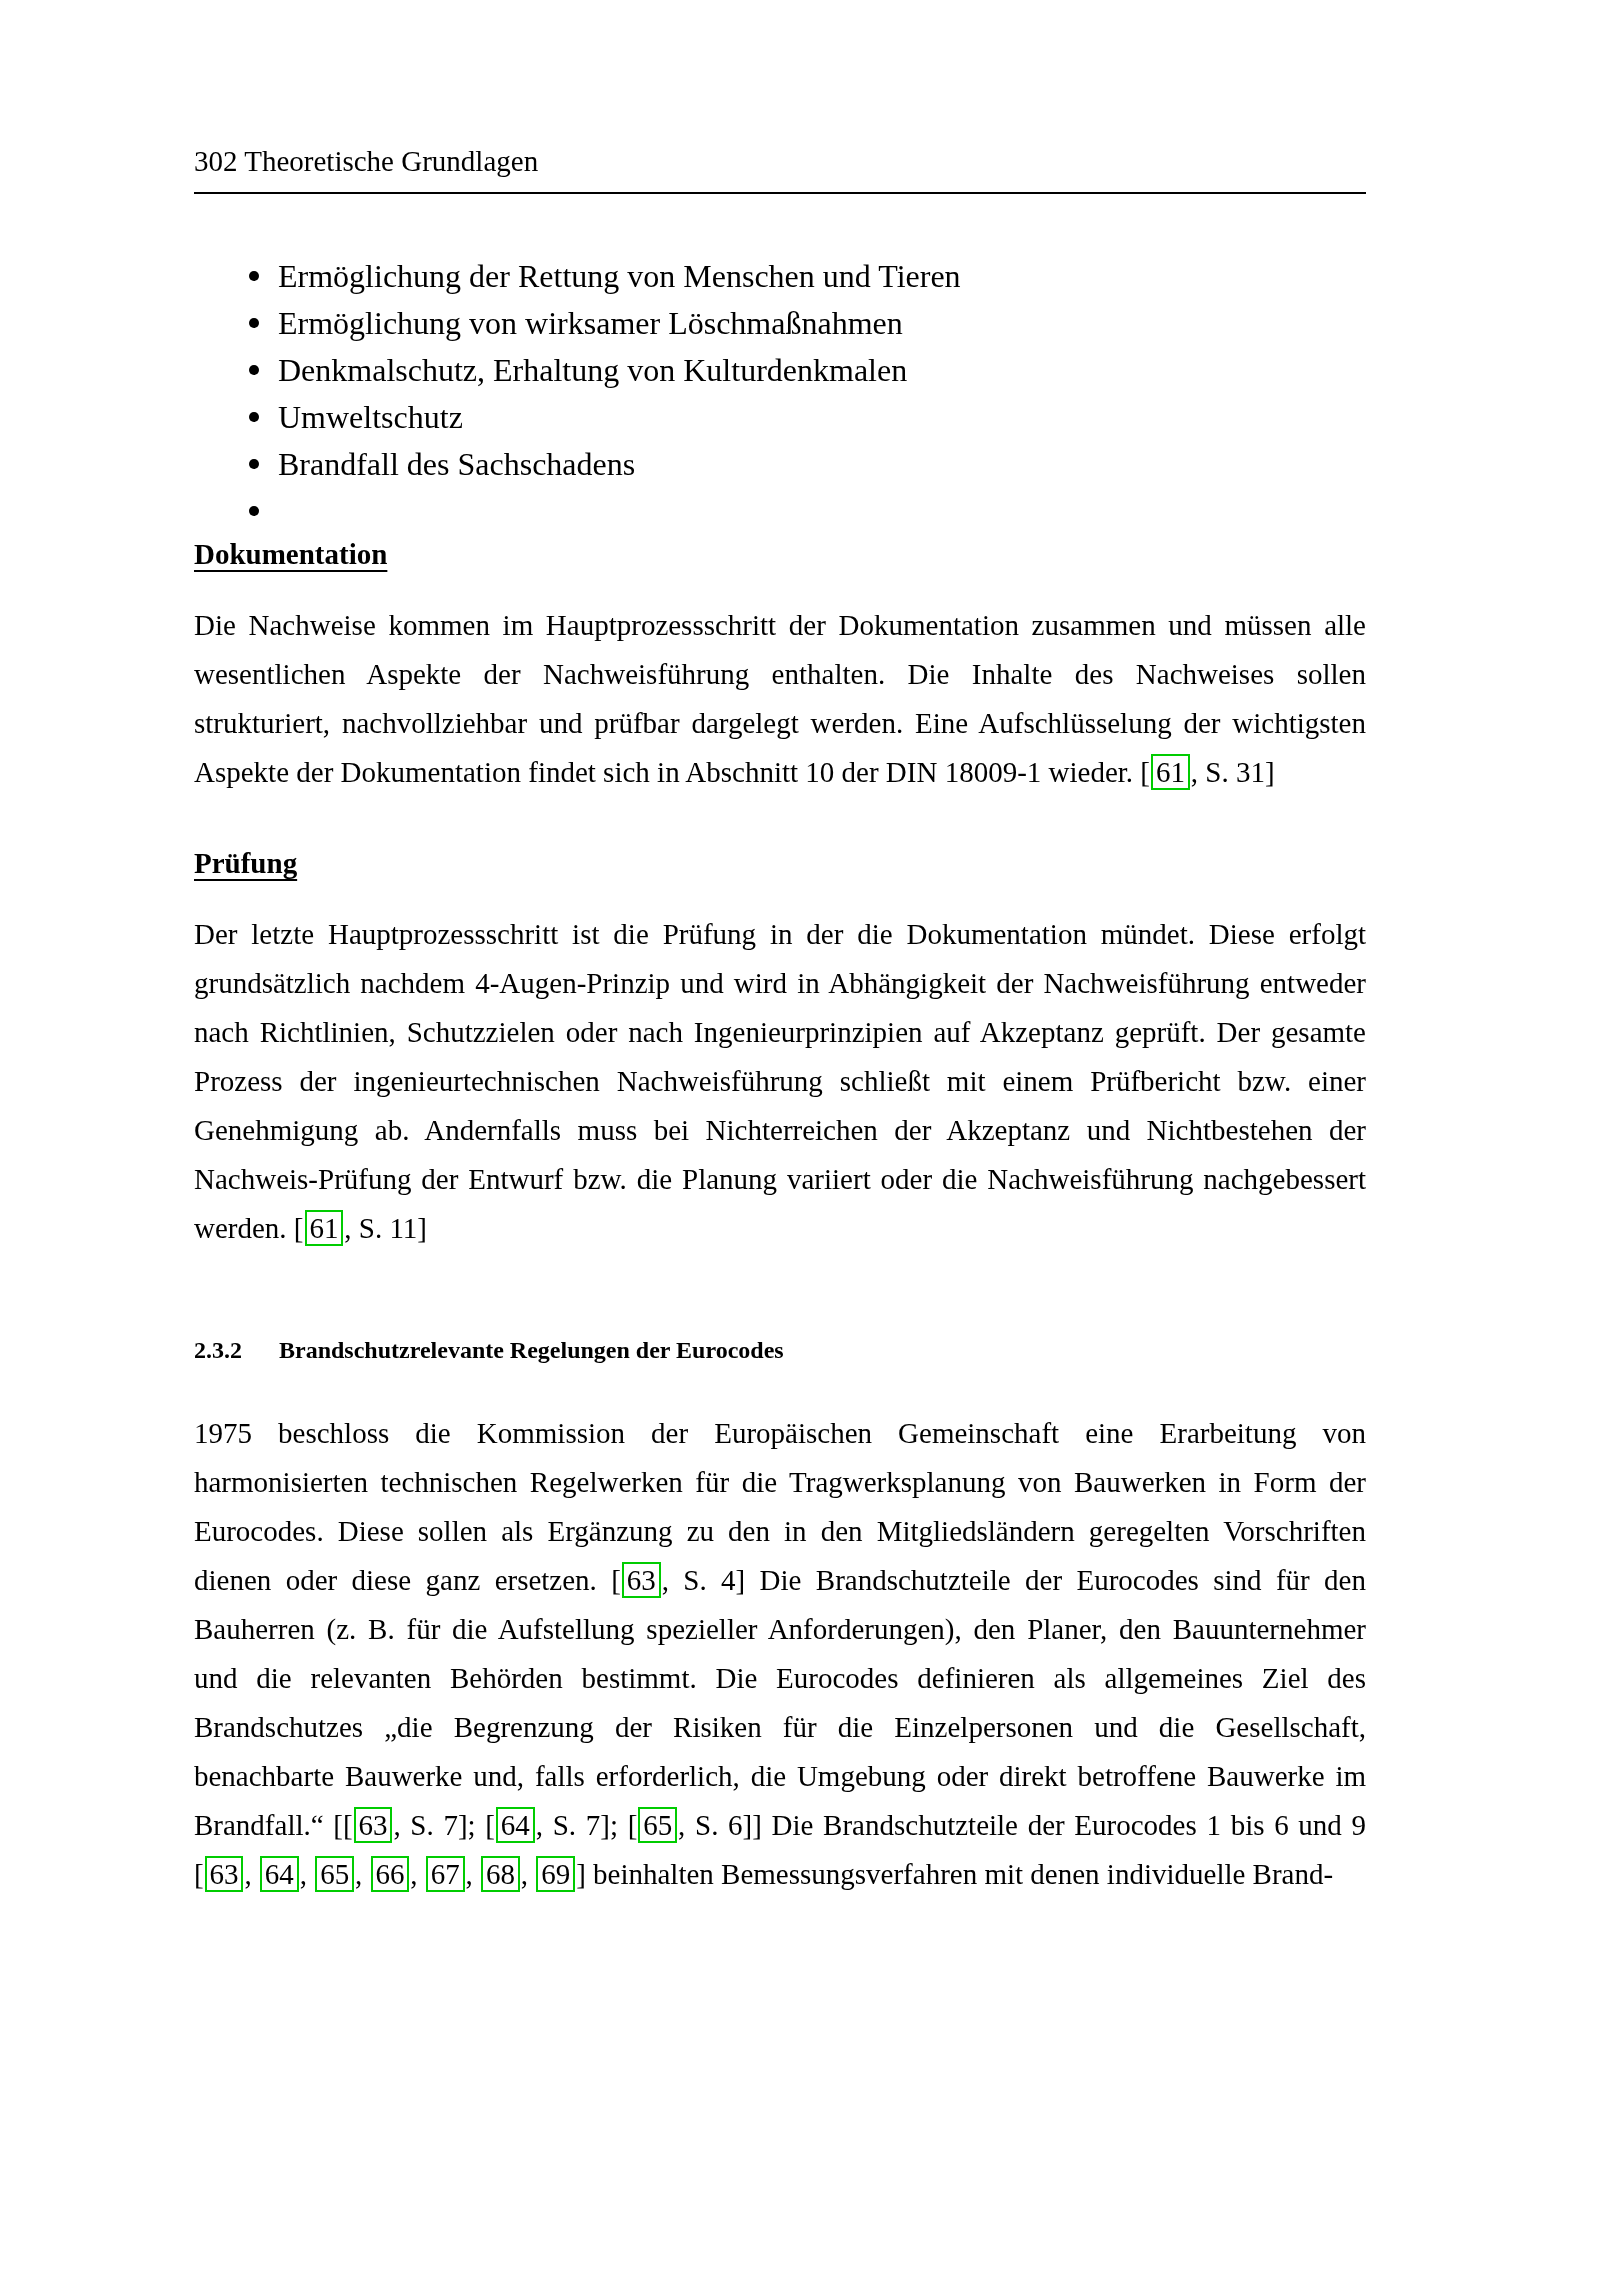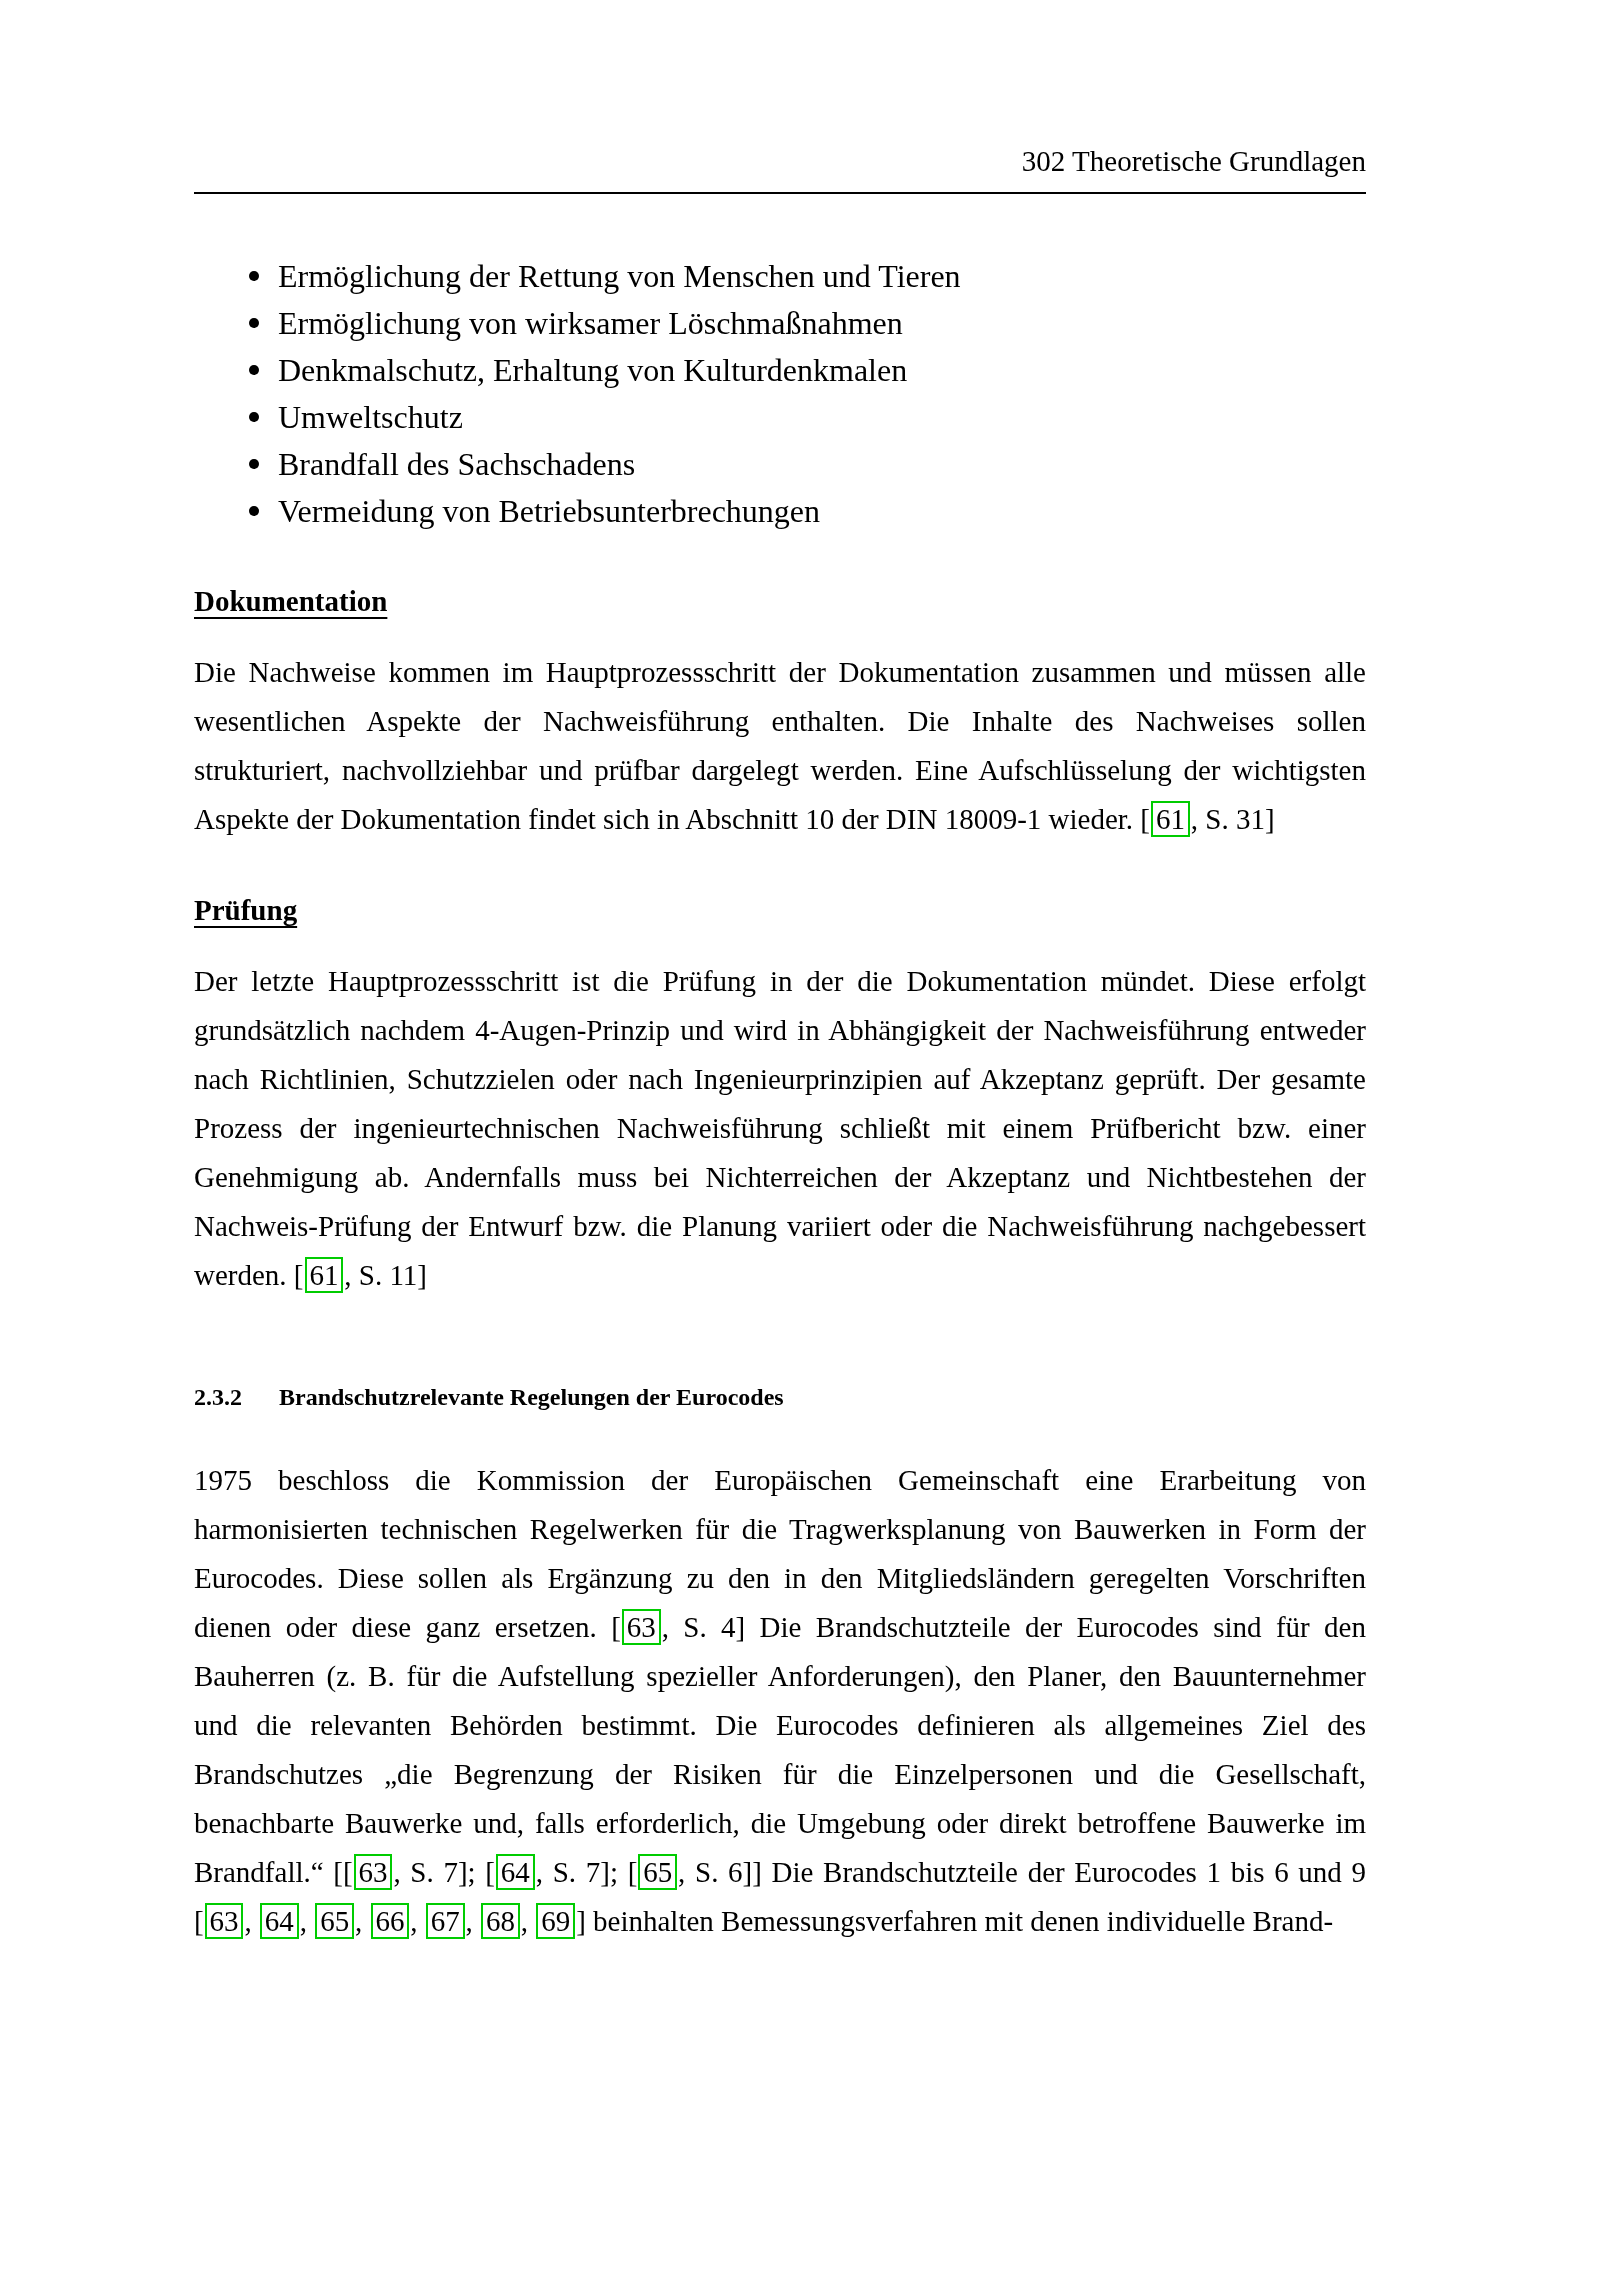--- a/index.html
+++ b/index.html
@@ -14,21 +14,21 @@
     background: #ffffff;
     color: #000000;
     font-family: "Liberation Serif", "DejaVu Serif", serif;
     box-sizing: border-box;
     padding: 145px 255px 0 194px;
     overflow: hidden;
   }
   
   .running-header {
     display: flex;
-    justify-content: flex-end;
+    justify-content: flex-start;
     align-items: baseline;
     font-size: 29px;
     line-height: 33px;
     border-bottom: 2px solid #000000;
     padding-bottom: 13.7px;
   }
   
   .bodytext {
     font-size: 29px;
     line-height: 49px;
@@ -115,21 +115,20 @@
     <li>
       <span class="bullet-dot"></span>
       <span>Umweltschutz</span>
     </li>
     <li>
       <span class="bullet-dot"></span>
       <span>Brandfall des Sachschadens</span>
     </li>
     <li>
       <span class="bullet-dot"></span>
-      <span>Vermeidung von Betriebsunterbrechungen</span>
     </li>
   </ul>
 
   <div class="runin-heading">
     <span class="underlined">Dokumentation</span>
   </div>
   <p class="bodytext"><span>Die Nachweise kommen im Hauptprozessschritt der Dokumentation zusammen und müssen alle wesentlichen Aspekte der Nachweisführung enthalten. Die Inhalte des Nachweises sollen strukturiert, nachvollziehbar und prüfbar dargelegt werden. Eine Aufschlüsselung der wichtigsten Aspekte der Dokumentation findet sich in Abschnitt 10 der DIN 18009-1 wieder. [</span><span class="cite">61</span><span>, S. 31]</span></p>
 
   <div class="runin-heading">
     <span class="underlined">Prüfung</span>

